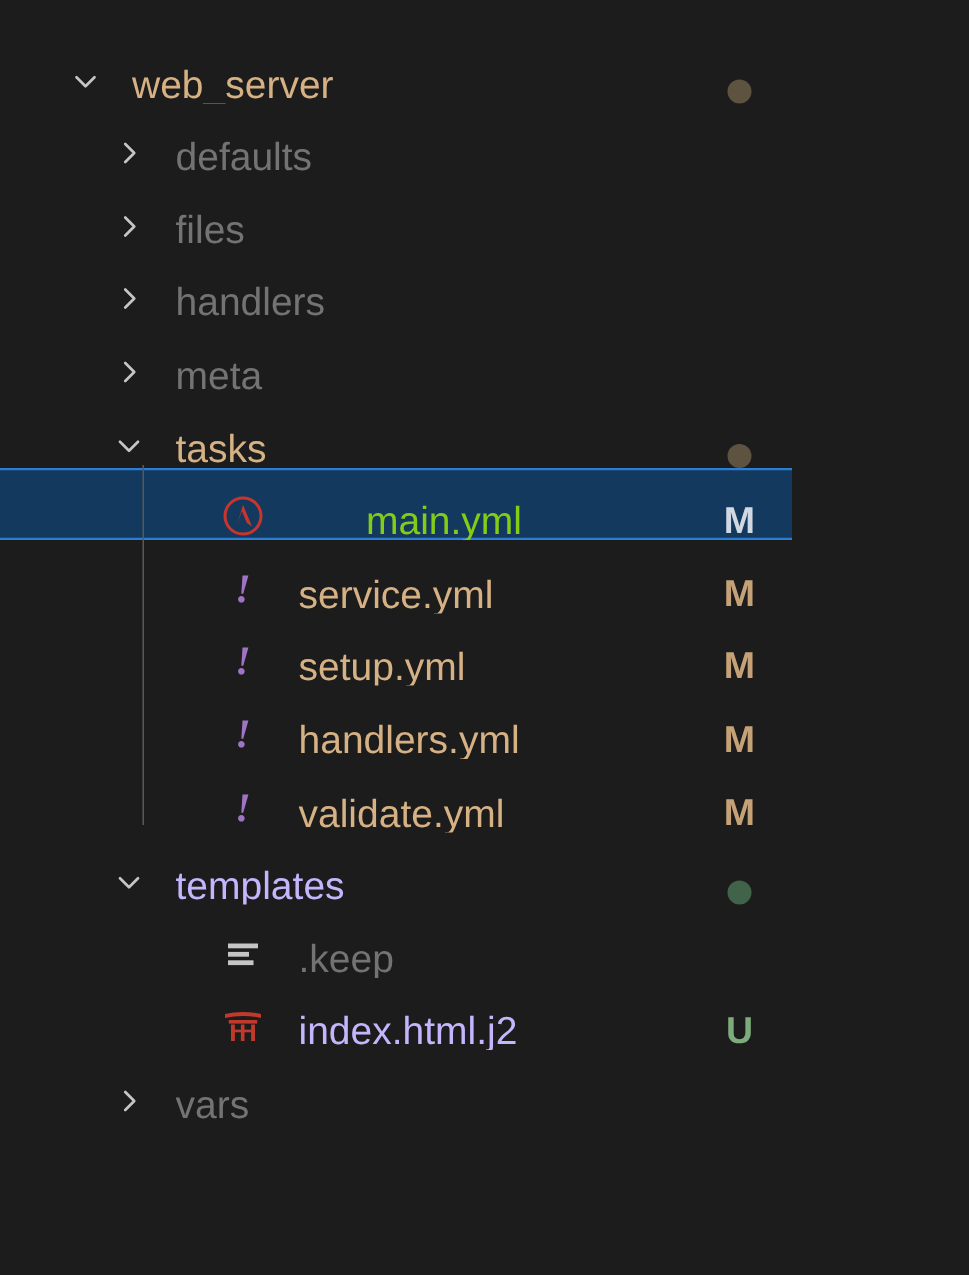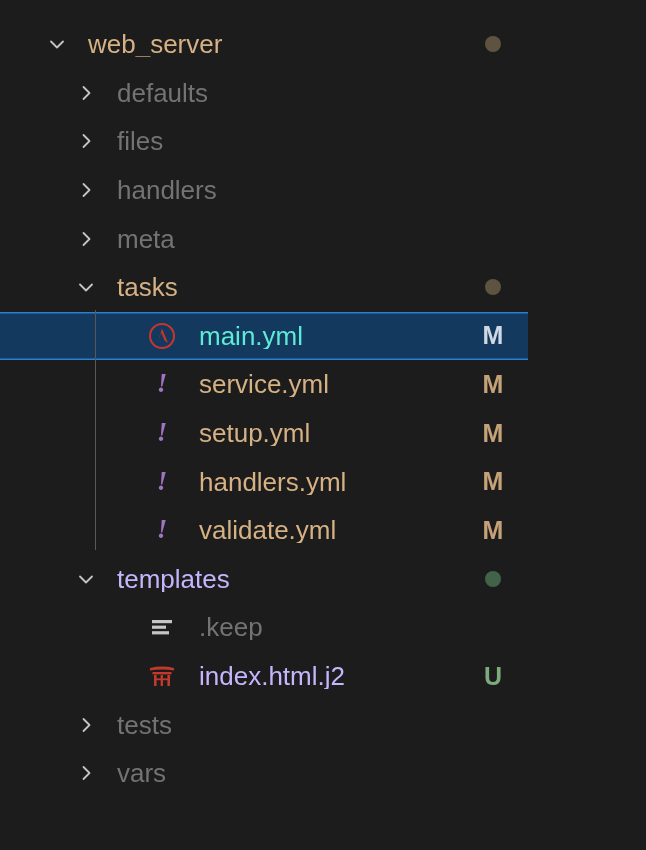--- a/index.html
+++ b/index.html
@@ -19,33 +19,33 @@
     position: absolute; top: -30px; left: 0; width: 646px; height: 48px;
     display: flex; align-items: center;
     opacity: 0.55;
   }
   .tree { position: absolute; top: 20px; left: 0; width: 646px; }
 
   .row {
     position: relative;
     height: 48.6px;
     display: flex;
-    align-items: center;
+    align-items: flex-end;
     width: 528px;
     color: #cccccc;
     font-size: 26px;
     line-height: 1;
     white-space: nowrap;
     gap: 16px;
   }
   .row.selected {
     background: #133a5e;
     box-shadow: inset 0 1.5px 0 0 #2a7fd4, inset 0 -1.5px 0 0 #2a7fd4;
   }
-  .row.selected .label { color: #5eead4; }
+  .row.selected .label { color: #84cc16; margin-left: 45px; }
   .row.selected .badge { color: #cfd8e3; }
 
   
   .ind { display: inline-block; flex: 0 0 auto; }
 
   .twisty {
     flex: 0 0 auto;
     width: 30px; height: 30px;
     display: flex; align-items: center; justify-content: center;
     color: #c5c5c5;
@@ -276,29 +276,19 @@
         <span class="spring"></span>
         <span class="badge untr">U</span>
       </div>
       <div class="row">
         <span class="ind" style="width: 55px;"></span>
         <span class="twisty">
           <svg width="22" height="22" viewBox="0 0 22 22" fill="none" stroke="currentColor" stroke-width="1.8">
             <path d="M8.5 5 L14.5 11 L8.5 17" stroke-linecap="round" stroke-linejoin="round"></path>
           </svg>
         </span>
-        <span class="label plain">tests</span>
-        <span class="spring"></span>
-      </div>
-      <div class="row">
-        <span class="ind" style="width: 55px;"></span>
-        <span class="twisty">
-          <svg width="22" height="22" viewBox="0 0 22 22" fill="none" stroke="currentColor" stroke-width="1.8">
-            <path d="M8.5 5 L14.5 11 L8.5 17" stroke-linecap="round" stroke-linejoin="round"></path>
-          </svg>
-        </span>
         <span class="label plain">vars</span>
         <span class="spring"></span>
       </div>
     </div>
 
   <div class="guide g-tasks"></div>
 </div>
 
 </body></html>

